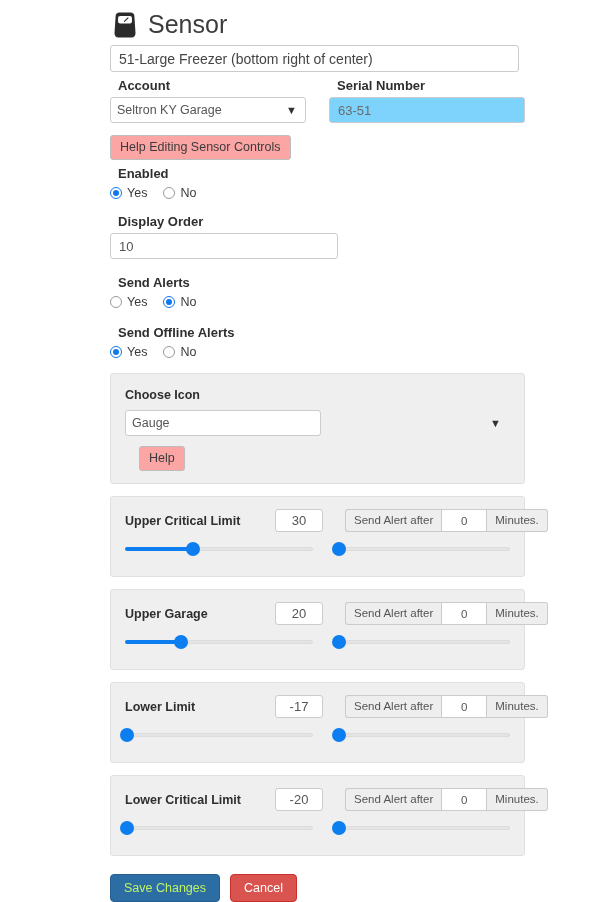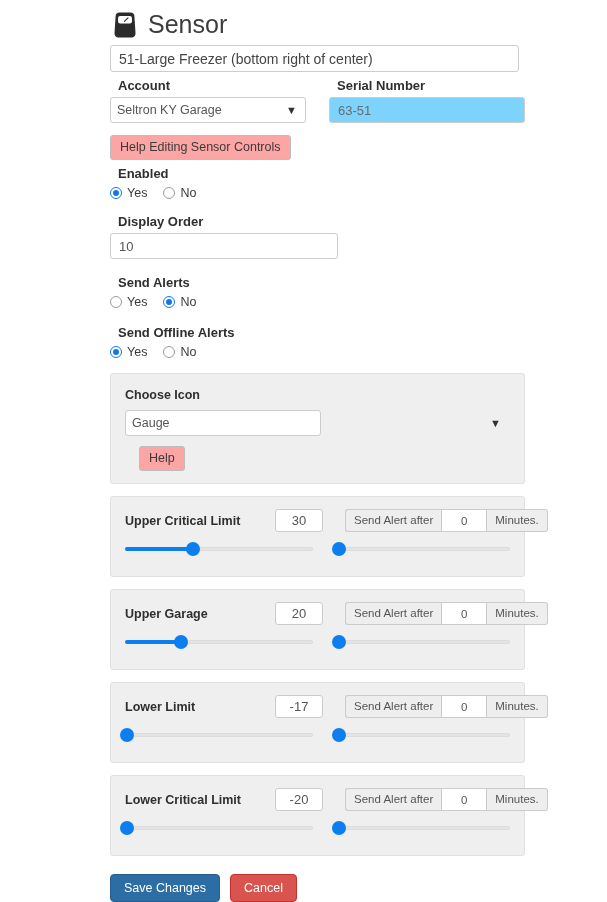--- a/index.html
+++ b/index.html
@@ -292,21 +292,21 @@
   
   .footer {
     margin-top: 18px;
     display: flex;
     gap: 10px;
   }
   .btn-primary {
     background: #2c6da4;
     border: 1px solid #285e8e;
     border-radius: 4px;
-    color: #ffffff;
+    color: #bef264;
     font-family: "Liberation Sans", sans-serif;
     font-size: 12.5px;
     padding: 6px 13px;
     cursor: pointer;
   }
   .btn-danger {
     background: #d9534f;
     border: 1px solid #c9302c;
     border-radius: 4px;
     color: #ffffff;

